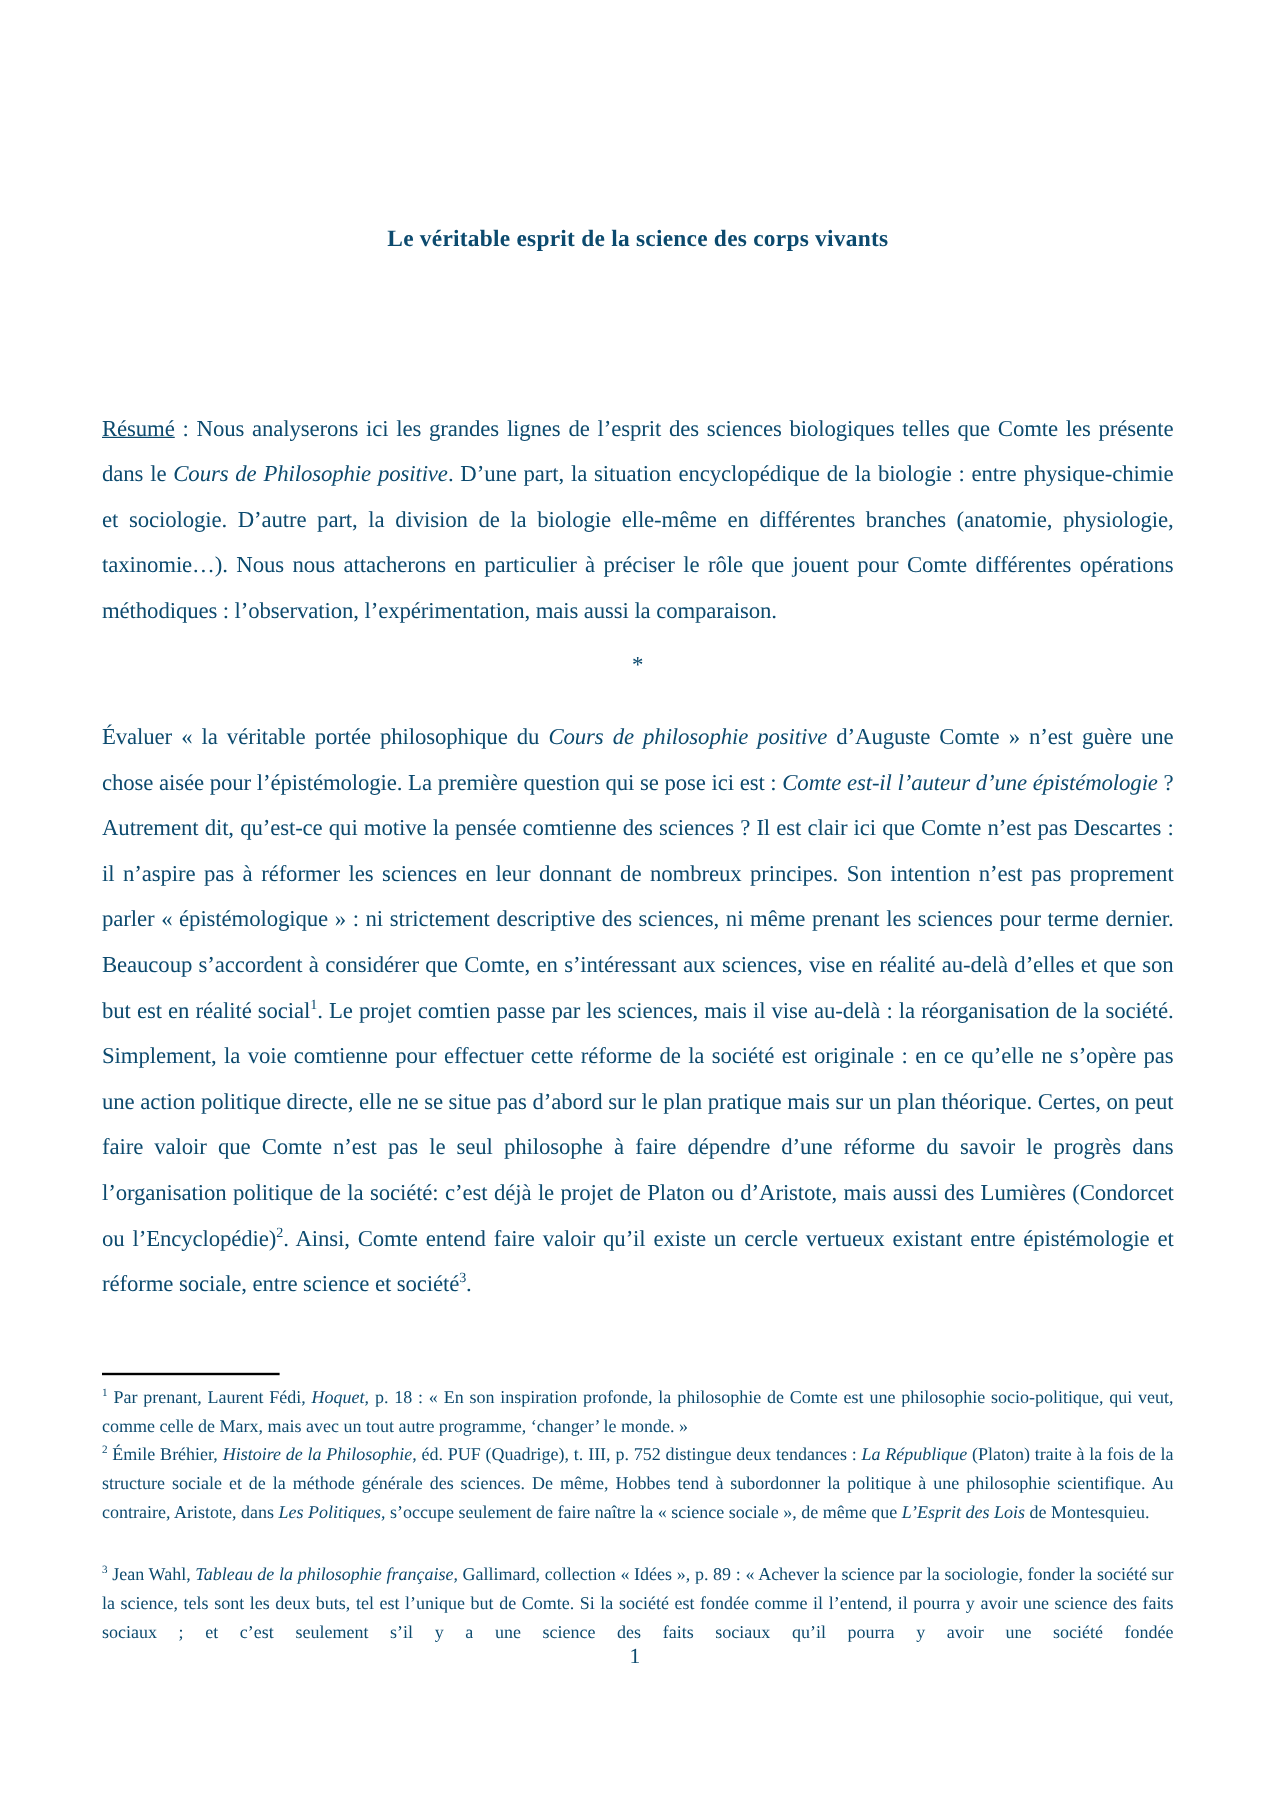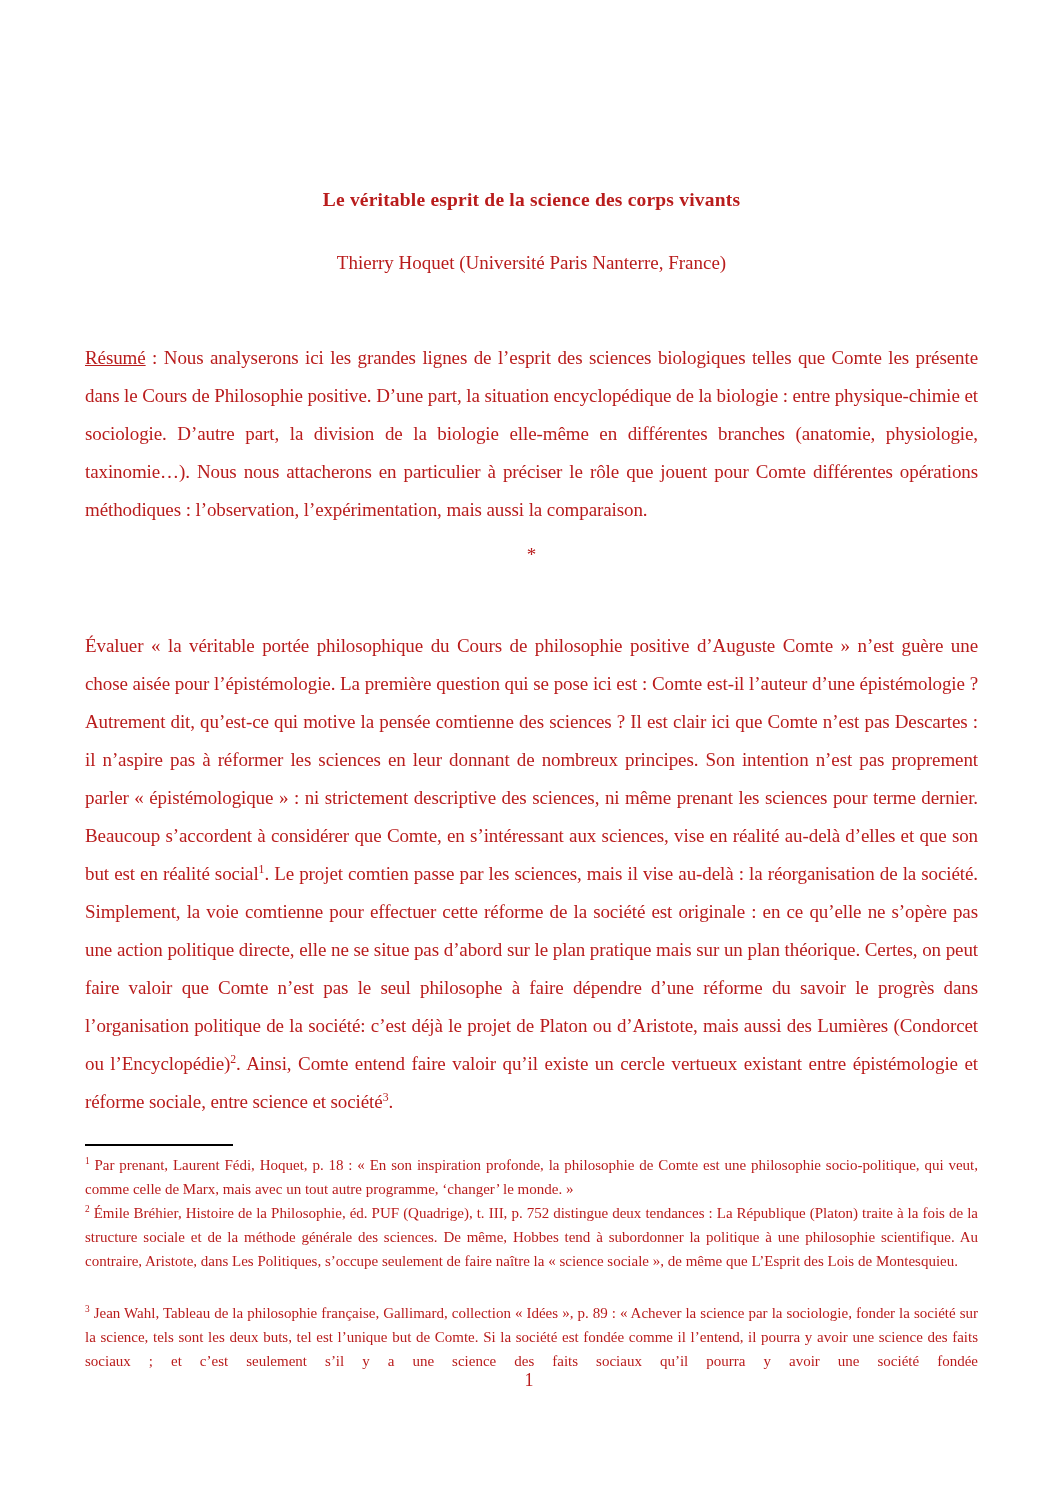--- a/index.html
+++ b/index.html
@@ -5,21 +5,21 @@
   html, body {
     margin: 0;
     padding: 0;
     background: #ffffff;
   }
   .page {
     position: relative;
     width: 1058px;
     height: 1497px;
     background: #ffffff;
-    color: #b91c1c;
+    color: #0c4a6e;
     font-family: "Liberation Serif", serif;
     overflow: hidden;
   }
   .block {
     position: absolute;
     left: 85px;
     width: 893px;
   }
   .doc-title {
     top: 176px;
@@ -39,21 +39,21 @@
     line-height: 38px;
     text-align: justify;
     letter-spacing: -0.1px;
   }
   .section-divider {
     top: 544px;
     text-align: center;
     font-size: 19px;
   }
   .body-par {
-    top: 615px;
+    top: 584px;
     font-size: 19px;
     line-height: 38px;
     text-align: justify;
     letter-spacing: -0.1px;
     margin-top: 12px;
   }
   .footnote-area {
     top: 1144px;
     font-size: 15px;
     line-height: 24px;
@@ -74,36 +74,35 @@
     margin-top: 28px;
   }
   .page-number {
     position: absolute;
     top: 1370px;
     left: 0;
     width: 100%;
     text-align: center;
     font-size: 18px;
   }
-  .italic { }
+  .italic { font-style: italic; }
   .underline { text-decoration: underline; font-family: Liberation Serif, serif; }
   sup {
     font-size: 0.62em;
     vertical-align: super;
     line-height: 0;
   }
 </style>
 </head>
 <body>
 
 <div class="page">
 
   <h1 class="block doc-title">Le véritable esprit de la science des corps vivants</h1>
 
-  <div class="block doc-author">Thierry Hoquet (Université Paris Nanterre, France)</div>
 
   <p class="block abstract-par"><span class="underline">Résumé</span><span> : Nous analyserons ici les grandes lignes de l’esprit des sciences biologiques telles que Comte les présente dans le </span><span class="italic">Cours de Philosophie positive</span><span>. D’une part, la situation encyclopédique de la biologie : entre physique-chimie et sociologie. D’autre part, la division de la biologie elle-même en différentes branches (anatomie, physiologie, taxinomie…). Nous nous attacherons en particulier à préciser le rôle que jouent pour Comte différentes opérations méthodiques : l’observation, l’expérimentation, mais aussi la comparaison.</span></p>
 
   <div class="block section-divider">*</div>
 
   <p class="block body-par"><span>Évaluer « la véritable portée philosophique du </span><span class="italic">Cours de philosophie positive</span><span> d’Auguste Comte » n’est guère une chose aisée pour l’épistémologie. La première question qui se pose ici est : </span><span class="italic">Comte est-il l’auteur d’une épistémologie</span><span> ? Autrement dit, qu’est-ce qui motive la pensée comtienne des sciences ? Il est clair ici que Comte n’est pas Descartes : il n’aspire pas à réformer les sciences en leur donnant de nombreux principes. Son intention n’est pas proprement parler « épistémologique » : ni strictement descriptive des sciences, ni même prenant les sciences pour terme dernier. Beaucoup s’accordent à considérer que Comte, en s’intéressant aux sciences, vise en réalité au-delà d’elles et que son but est en réalité social</span><sup>1</sup><span>. Le projet comtien passe par les sciences, mais il vise au-delà : la réorganisation de la société. Simplement, la voie comtienne pour effectuer cette réforme de la société est originale : en ce qu’elle ne s’opère pas une action politique directe, elle ne se situe pas d’abord sur le plan pratique mais sur un plan théorique. Certes, on peut faire valoir que Comte n’est pas le seul philosophe à faire dépendre d’une réforme du savoir le progrès dans l’organisation politique de la société: c’est déjà le projet de Platon ou d’Aristote, mais aussi des Lumières (Condorcet ou l’Encyclopédie)</span><sup>2</sup><span>. Ainsi, Comte entend faire valoir qu’il existe un cercle vertueux existant entre épistémologie et réforme sociale, entre science et société</span><sup>3</sup><span>.</span></p>
 
   <div class="block footnote-area">
     <hr class="fn-rule">
     <p class="footnote"><sup>1</sup><span> Par prenant, Laurent Fédi, </span><span class="italic">Hoquet</span><span>, p. 18 : « En son inspiration profonde, la philosophie de Comte est une philosophie socio-politique, qui veut, comme celle de Marx, mais avec un tout autre programme, ‘changer’ le monde. »</span></p>

